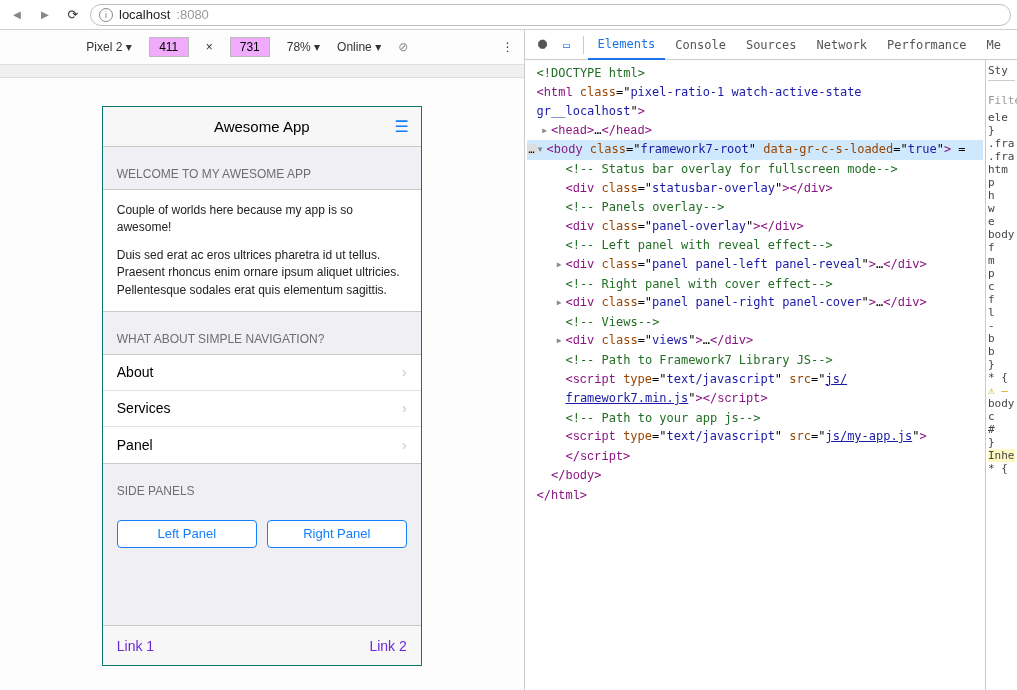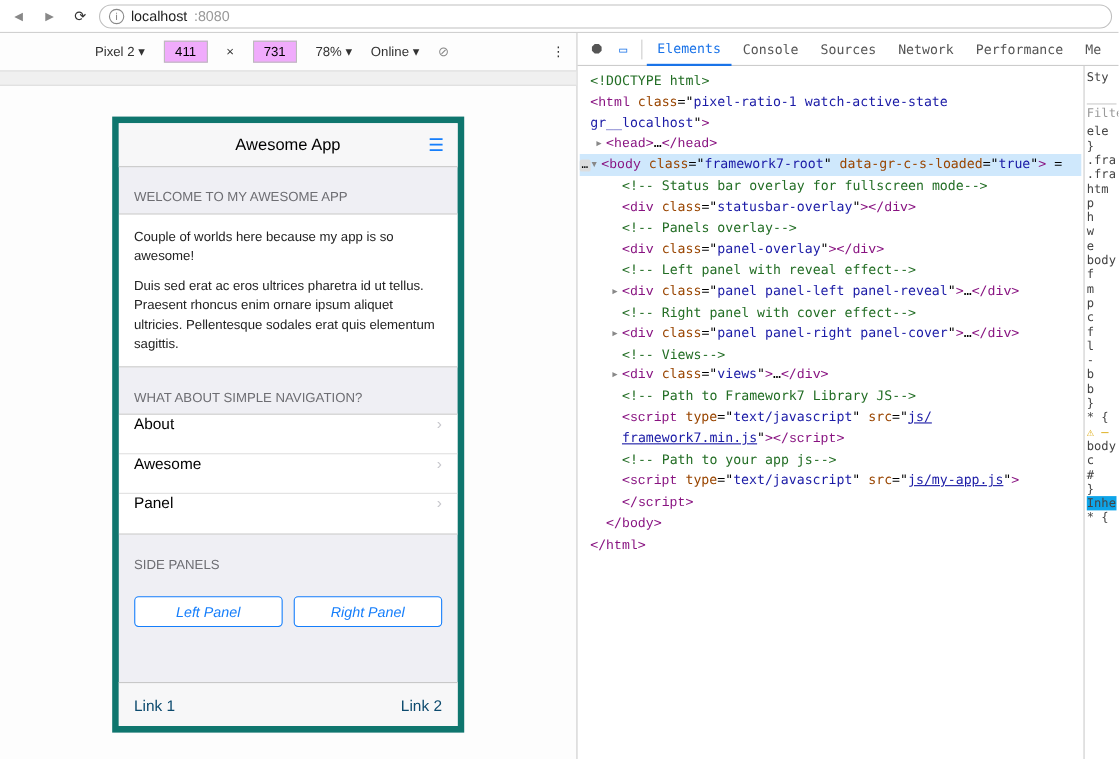--- a/index.html
+++ b/index.html
@@ -21,35 +21,35 @@
 
 
 .device-bar { height:34px; display:flex; align-items:center; gap:17px; padding:0 10px; color:#333; font-size:12px; }
 .device-bar select, .dim-box { border:1px solid #bbb; background:#f0abfc; height:20px; font-size:12px; padding:0 4px; }
 .dim-box { width:40px; text-align:center; }
 .spacer { flex:1; }
 .rule-area { height:14px; background:#f0f0f0; border-top:1px solid #ddd; border-bottom:1px solid #ddd; }
 
 
 .device-wrap { flex:1; display:flex; justify-content:center; padding-top:28px; }
-.phone { width:320px; height:560px; background:#efeff4; border:6px solid #0f766e; display:flex; flex-direction:column; font-family:-apple-system,"Helvetica Neue",Arial,sans-serif; }
+.phone { width:320px; height:560px; background:#efeff4; border:1px solid #0f766e; display:flex; flex-direction:column; font-family:-apple-system,"Helvetica Neue",Arial,sans-serif; }
 .navbar { height:40px; background:#f7f7f8; border-bottom:1px solid #c8c8c8; display:flex; align-items:center; justify-content:center; position:relative; }
 .navbar-title { font-size:15px; font-weight:500; color:#000; }
 .navbar-icon { position:absolute; right:12px; color:#157efb; font-size:16px; }
 .content { flex:1; overflow:auto; }
 .block-title { font-size:12px; color:#6d6d72; padding:20px 14px 8px; text-transform:uppercase; }
 .block { background:#fff; border-top:1px solid #c8c8c8; border-bottom:1px solid #c8c8c8; padding:12px 14px; font-size:12px; color:#222; line-height:1.45; }
 .list { background:#fff; border-top:1px solid #c8c8c8; border-bottom:1px solid #c8c8c8; }
-.list-item { height:36px; display:flex; align-items:flex-start; justify-content:space-between; padding:0 14px; border-bottom:1px solid #e0e0e0; font-size:14px; color:#000; }
+.list-item { height:36px; display:flex; align-items:center; justify-content:space-between; padding:0 14px; border-bottom:1px solid #e0e0e0; font-size:14px; color:#000; }
 .list-item:last-child { border-bottom:none; }
 .chev { color:#c7c7cc; }
-.btn-row { display:flex; gap:10px; padding:14px 14px 14px;font-style:italic; }
+.btn-row { display:flex; gap:10px; padding:14px 14px 14px; }
 .f7-btn { flex:1; height:28px; border:1px solid #157efb; border-radius:4px; color:#157efb; background:#fff; font-size:13px; display:flex; align-items:center; justify-content:center; }
 .toolbar { height:40px; border-top:1px solid #c8c8c8; background:#f7f7f8; display:flex; align-items:center; justify-content:space-between; padding:0 14px; }
-.toolbar a { color:#0c4a6e; font-size:14px; text-decoration:none; }
+.toolbar a { color:#6d28d9; font-size:14px; text-decoration:none; }
 
 
 .dt { display:flex; flex-direction:column; flex:1; font-family:Menlo,Consolas,monospace; font-size:12px; }
 .dt-tabs { height:30px; display:flex; align-items:center; border-bottom:1px solid #ccc; gap:0; padding:0 6px; }
 .dt-tab { padding:0 10px; height:30px; display:flex; align-items:center; color:#555; cursor:pointer; }
 .dt-tab.active { color:#1a73e8; border-bottom:2px solid #1a73e8; }
 .dt-icon { width:24px; display:flex; justify-content:center; color:#555; }
 .dt-icon.active { color:#1a73e8; }
 .dt-body { flex:1; display:flex; overflow:hidden; }
 .dom { flex:1; padding:4px 2px; overflow:auto; line-height:1.55; white-space:pre; }
@@ -103,21 +103,21 @@
             <p>Couple of worlds here because my app is so awesome!</p>
             <p style="margin-top:10px">Duis sed erat ac eros ultrices pharetra id ut tellus. Praesent rhoncus enim ornare ipsum aliquet ultricies. Pellentesque sodales erat quis elementum sagittis.</p>
           </div>
           <div class="block-title">WHAT ABOUT SIMPLE NAVIGATION?</div>
           <div class="list" id="nav-list">
               <div class="list-item">
                 <span>About</span>
                 <span class="chev">›</span>
               </div>
               <div class="list-item">
-                <span>Awesome</span>
+                <span>Services</span>
                 <span class="chev">›</span>
               </div>
               <div class="list-item">
                 <span>Panel</span>
                 <span class="chev">›</span>
               </div>
             </div>
           <div class="block-title">SIDE PANELS</div>
           <div class="btn-row">
             <div class="f7-btn">Left Panel</div>
@@ -143,21 +143,21 @@
             <div class="dt-tab">Console</div>
             <div class="dt-tab">Sources</div>
             <div class="dt-tab">Network</div>
             <div class="dt-tab">Performance</div>
             <div class="dt-tab">Me</div>
           </div>
       </div>
       <div class="dt-body">
         <div class="dom" id="dom-tree"><div><span class="tri"></span><span class="t-cmt">&lt;!DOCTYPE html&gt;</span></div><div><span class="tri"></span><span class="t-punc">&lt;</span><span class="t-tag">html</span> <span class="t-attr">class</span>="<span class="t-val">pixel-ratio-1 watch-active-state</span></div><div><span class="tri"></span><span class="t-val">gr__localhost</span>"<span class="t-punc">&gt;</span></div><div>  <span class="tri">▸</span><span class="t-punc">&lt;</span><span class="t-tag">head</span><span class="t-punc">&gt;</span>…<span class="t-punc">&lt;/</span><span class="t-tag">head</span><span class="t-punc">&gt;</span></div><div class="sel-line"><span class="ellipsis-box">…</span><span class="tri">▾</span><span class="t-punc">&lt;</span><span class="t-tag">body</span> <span class="t-attr">class</span>="<span class="t-val">framework7-root</span>" <span class="t-attr">data-gr-c-s-loaded</span>="<span class="t-val">true</span>"<span class="t-punc">&gt;</span> =</div><div>    <span class="tri"></span><span class="t-cmt">&lt;!-- Status bar overlay for fullscreen mode--&gt;</span></div><div>    <span class="tri"></span><span class="t-punc">&lt;</span><span class="t-tag">div</span> <span class="t-attr">class</span>="<span class="t-val">statusbar-overlay</span>"<span class="t-punc">&gt;&lt;/</span><span class="t-tag">div</span><span class="t-punc">&gt;</span></div><div>    <span class="tri"></span><span class="t-cmt">&lt;!-- Panels overlay--&gt;</span></div><div>    <span class="tri"></span><span class="t-punc">&lt;</span><span class="t-tag">div</span> <span class="t-attr">class</span>="<span class="t-val">panel-overlay</span>"<span class="t-punc">&gt;&lt;/</span><span class="t-tag">div</span><span class="t-punc">&gt;</span></div><div>    <span class="tri"></span><span class="t-cmt">&lt;!-- Left panel with reveal effect--&gt;</span></div><div>    <span class="tri">▸</span><span class="t-punc">&lt;</span><span class="t-tag">div</span> <span class="t-attr">class</span>="<span class="t-val">panel panel-left panel-reveal</span>"<span class="t-punc">&gt;</span>…<span class="t-punc">&lt;/</span><span class="t-tag">div</span><span class="t-punc">&gt;</span></div><div>    <span class="tri"></span><span class="t-cmt">&lt;!-- Right panel with cover effect--&gt;</span></div><div>    <span class="tri">▸</span><span class="t-punc">&lt;</span><span class="t-tag">div</span> <span class="t-attr">class</span>="<span class="t-val">panel panel-right panel-cover</span>"<span class="t-punc">&gt;</span>…<span class="t-punc">&lt;/</span><span class="t-tag">div</span><span class="t-punc">&gt;</span></div><div>    <span class="tri"></span><span class="t-cmt">&lt;!-- Views--&gt;</span></div><div>    <span class="tri">▸</span><span class="t-punc">&lt;</span><span class="t-tag">div</span> <span class="t-attr">class</span>="<span class="t-val">views</span>"<span class="t-punc">&gt;</span>…<span class="t-punc">&lt;/</span><span class="t-tag">div</span><span class="t-punc">&gt;</span></div><div>    <span class="tri"></span><span class="t-cmt">&lt;!-- Path to Framework7 Library JS--&gt;</span></div><div>    <span class="tri"></span><span class="t-punc">&lt;</span><span class="t-tag">script</span> <span class="t-attr">type</span>="<span class="t-val">text/javascript</span>" <span class="t-attr">src</span>="<span class="t-val" style="text-decoration:underline">js/</span></div><div>    <span class="tri"></span><span class="t-val" style="text-decoration:underline">framework7.min.js</span>"<span class="t-punc">&gt;&lt;/</span><span class="t-tag">script</span><span class="t-punc">&gt;</span></div><div>    <span class="tri"></span><span class="t-cmt">&lt;!-- Path to your app js--&gt;</span></div><div>    <span class="tri"></span><span class="t-punc">&lt;</span><span class="t-tag">script</span> <span class="t-attr">type</span>="<span class="t-val">text/javascript</span>" <span class="t-attr">src</span>="<span class="t-val" style="text-decoration:underline">js/my-app.js</span>"<span class="t-punc">&gt;</span></div><div>    <span class="tri"></span><span class="t-punc">&lt;/</span><span class="t-tag">script</span><span class="t-punc">&gt;</span></div><div>  <span class="tri"></span><span class="t-punc">&lt;/</span><span class="t-tag">body</span><span class="t-punc">&gt;</span></div><div><span class="tri"></span><span class="t-punc">&lt;/</span><span class="t-tag">html</span><span class="t-punc">&gt;</span></div></div>
         <div class="styles">
-          <div style="border-bottom:1px solid #ccc;padding-bottom:17px;margin-bottom:1px">Sty</div>
+          <div style="border-bottom:1px solid #ccc;padding-bottom:3px;margin-bottom:13px">Sty</div>
           <div style="color:#999;margin-bottom:4px">Filte</div>
           <div id="styles-lines">
               <div>ele</div>
               <div>}</div>
               <div>.fra</div>
               <div></div>
               <div>.fra</div>
               <div>htm</div>
               <div>  p</div>
               <div>  h</div>
@@ -176,20 +176,20 @@
               <div>  b</div>
               <div>  b</div>
               <div>}</div>
               <div>* {</div>
               <div class="warn">⚠ —</div>
               <div></div>
               <div>body</div>
               <div>  c</div>
               <div>  #</div>
               <div>}</div>
-              <div style="background: #0ea5e9;">Inhe</div>
+              <div style="background: #fef9c3;">Inhe</div>
               <div>* {</div>
             </div>
         </div>
       </div>
     </div>
   </div>
 </div>
 
 </body></html>

